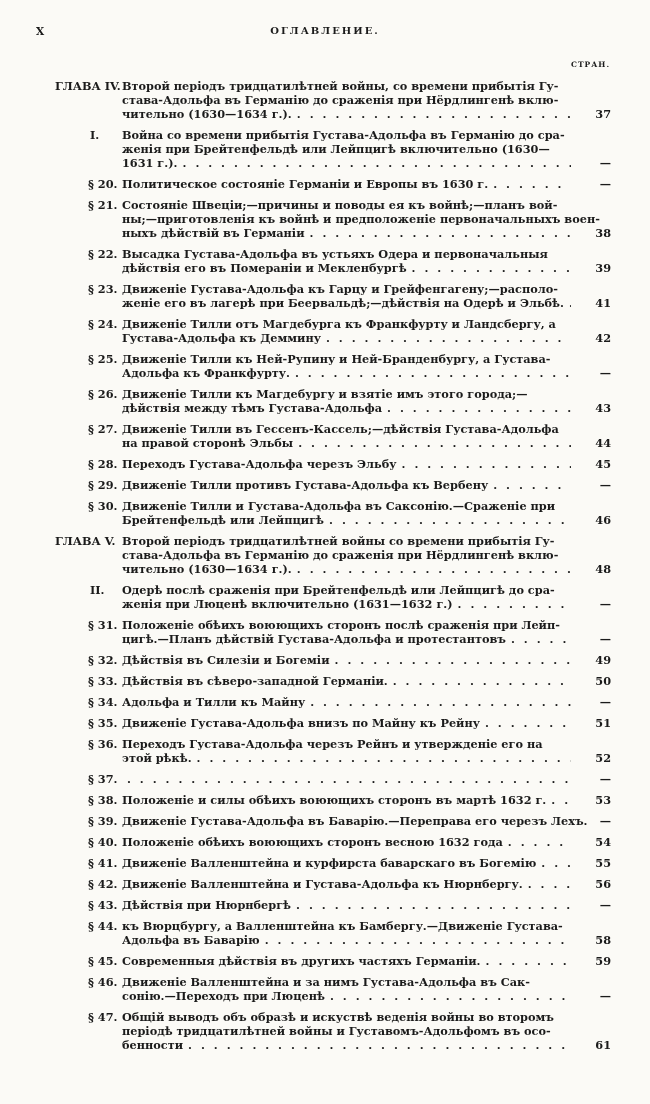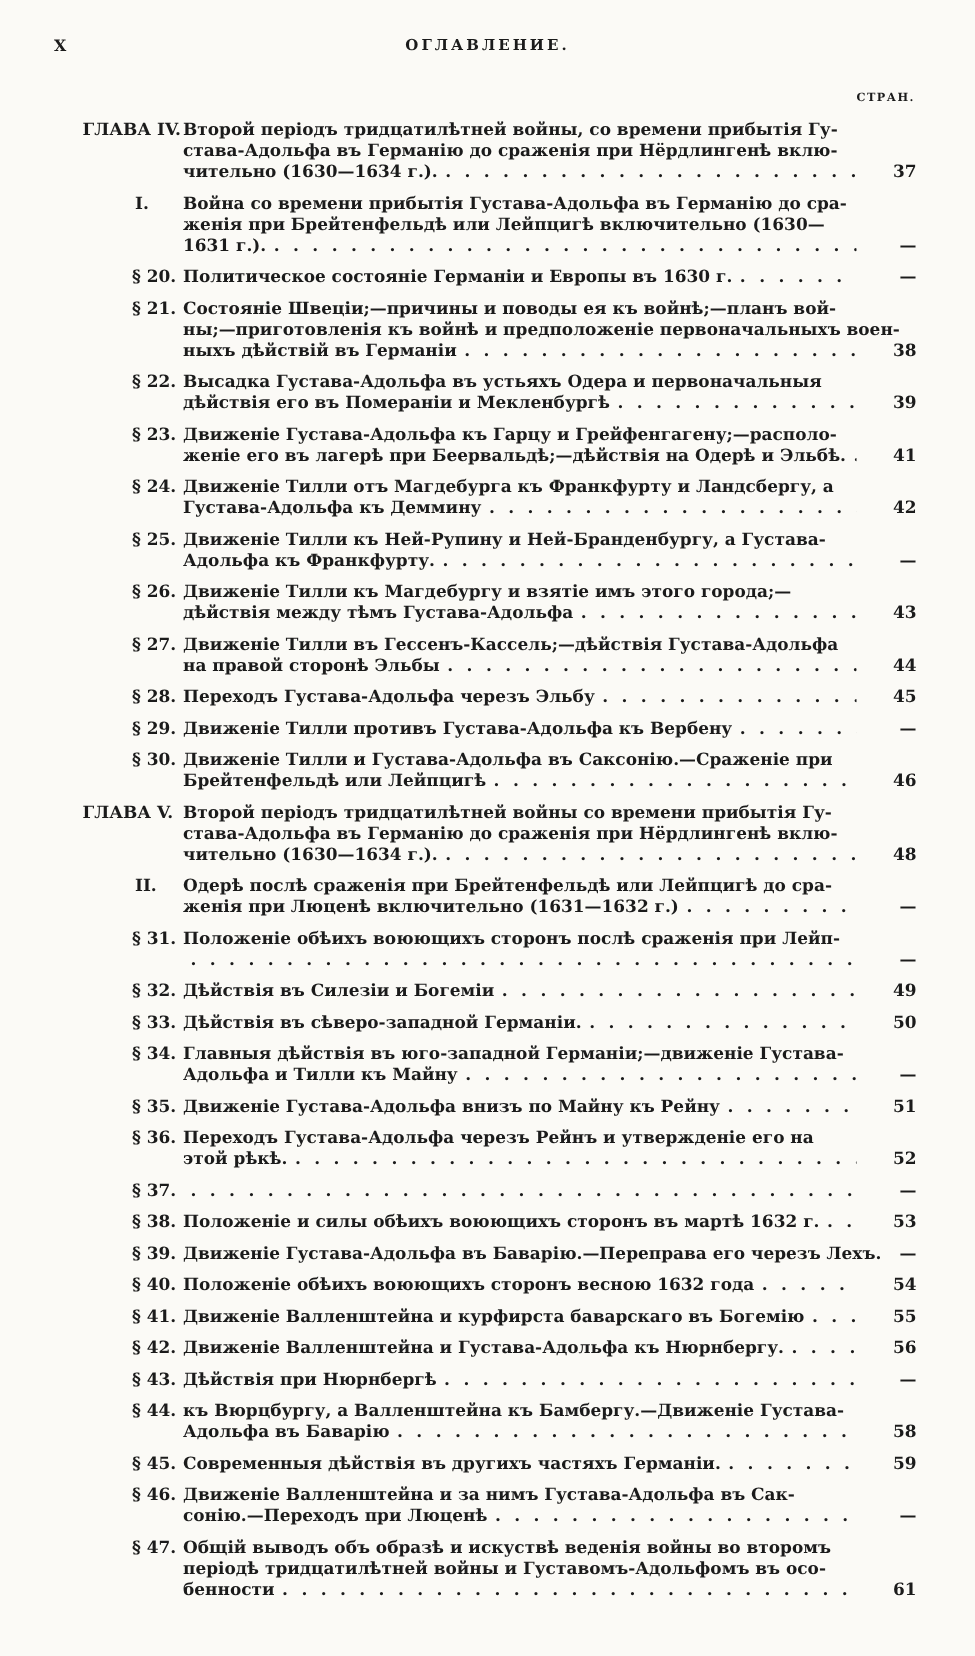--- a/index.html
+++ b/index.html
@@ -193,20 +193,21 @@
       <div class="line lastline">
         <span class="line-text">женiя при Люценѣ включительно (1631—1632 г.)</span>
         <span class="dots">. . . . . . . . . . . . . . . . . . . . . . . . . . . . . . . . . . . . . . . . . . . . . . . . . . . . . . . . . . . .</span>
       </div>
       <span class="page">—</span>
     </div>
     <div class="entry para">
       <span class="label">§ 31.</span>
       <div class="line"><span class="line-text">Положенiе обѣихъ воюющихъ сторонъ послѣ сраженiя при Лейп-</span></div>
       <div class="line lastline">
+        <span class="line-text">цигѣ.—Планъ дѣйствiй Густава-Адольфа и протестантовъ</span>
         <span class="dots">. . . . . . . . . . . . . . . . . . . . . . . . . . . . . . . . . . . . . . . . . . . . . . . . . . . . . . . . . . . .</span>
       </div>
       <span class="page">—</span>
     </div>
     <div class="entry para">
       <span class="label">§ 32.</span>
       <div class="line lastline">
         <span class="line-text">Дѣйствiя въ Силезiи и Богемiи</span>
         <span class="dots">. . . . . . . . . . . . . . . . . . . . . . . . . . . . . . . . . . . . . . . . . . . . . . . . . . . . . . . . . . . .</span>
       </div>
@@ -215,21 +216,20 @@
     <div class="entry para">
       <span class="label">§ 33.</span>
       <div class="line lastline">
         <span class="line-text">Дѣйствiя въ сѣверо-западной Германiи.</span>
         <span class="dots">. . . . . . . . . . . . . . . . . . . . . . . . . . . . . . . . . . . . . . . . . . . . . . . . . . . . . . . . . . . .</span>
       </div>
       <span class="page">50</span>
     </div>
     <div class="entry para">
       <span class="label">§ 34.</span>
-      <div class="line"><span class="line-text">Главныя дѣйствiя въ юго-западной Германiи;—движенiе Густава-</span></div>
       <div class="line lastline">
         <span class="line-text">Адольфа и Тилли къ Майну</span>
         <span class="dots">. . . . . . . . . . . . . . . . . . . . . . . . . . . . . . . . . . . . . . . . . . . . . . . . . . . . . . . . . . . .</span>
       </div>
       <span class="page">—</span>
     </div>
     <div class="entry para">
       <span class="label">§ 35.</span>
       <div class="line lastline">
         <span class="line-text">Движенiе Густава-Адольфа внизъ по Майну къ Рейну</span>

